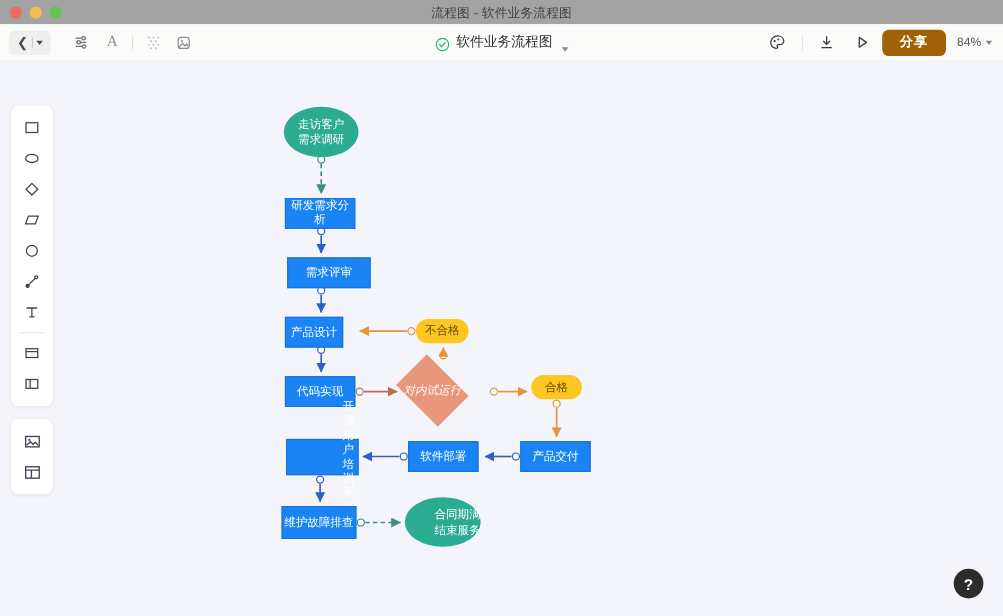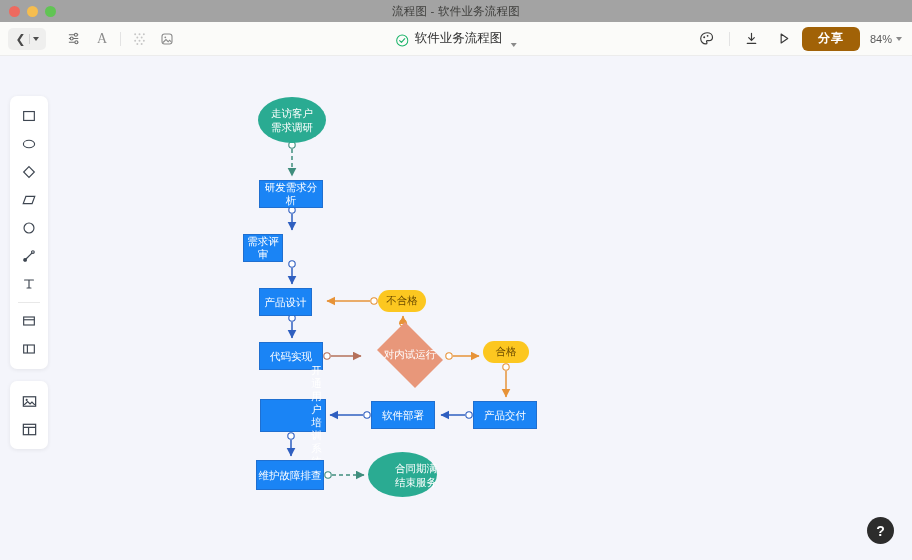--- a/index.html
+++ b/index.html
@@ -328,33 +328,33 @@
       <path d="M332 419 L364 419" stroke="#3f8d7d" stroke-width="1.5" stroke-dasharray="4 3" marker-end="url(#ag)"></path>
     </svg>
 
     <div id="nodes">
         <div class="node ell" style="left: 258px; top: 41px; width: 68px; height: 46px;">
           <span>走访客户<br>需求调研</span>
         </div>
         <div class="node rect" style="left: 259px; top: 124px; width: 64px; height: 28px;">
           <span>研发需求分析</span>
         </div>
-        <div class="node rect" style="left: 243px; top: 178px; width: 40px; height: 28px;">
+        <div class="node rect" style="left: 261px; top: 178px; width: 76px; height: 28px;">
           <span>需求评审</span>
         </div>
         <div class="node rect" style="left: 259px; top: 232px; width: 53px; height: 28px;">
           <span>产品设计</span>
         </div>
         <div class="node rect" style="left: 259px; top: 286px; width: 64px; height: 28px;">
           <span>代码实现</span>
         </div>
         <div class="node pill" style="left: 378px; top: 234px; width: 48px; height: 22px;">
           <span>不合格</span>
         </div>
-        <div class="node dia" style="left: 372px; top: 271px; width: 76px; height: 56px;">
+        <div class="node dia" style="left: 355px; top: 271px; width: 76px; height: 56px; font-style: italic;">
           <div class="dshape"></div>
           <span>对内试运行</span>
         </div>
         <div class="node pill" style="left: 483px; top: 285px; width: 46px; height: 22px;">
           <span>合格</span>
         </div>
         <div class="node rect" style="left: 473px; top: 345px; width: 64px; height: 28px;">
           <span>产品交付</span>
         </div>
         <div class="node rect" style="left: 371px; top: 345px; width: 64px; height: 28px;">

